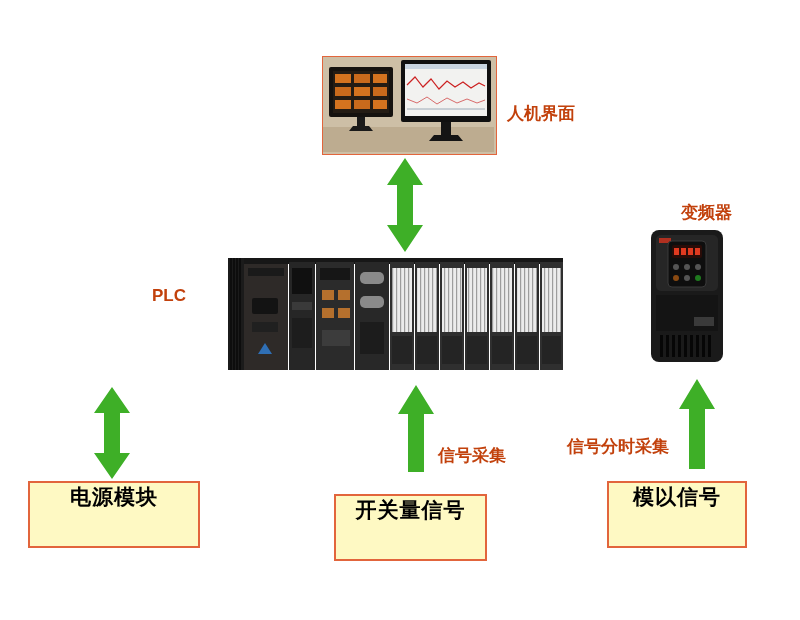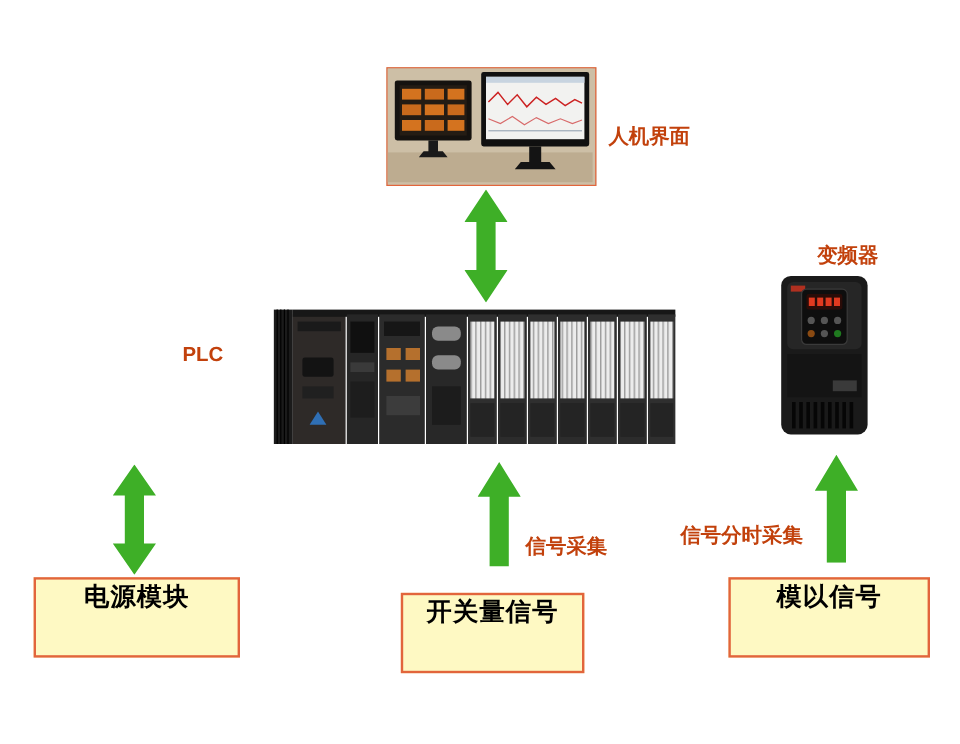--- a/index.html
+++ b/index.html
@@ -49,21 +49,21 @@
     box-sizing: border-box;
   }
   .box span {
     font-size: 21px;
     font-weight: bold;
     color: #000000;
     letter-spacing: 1px;
   }
   .box-power  { left: 28px;  width: 172px; }
   .box-switch { left: 334px; width: 153px; margin-top: 13px; }
-  .box-analog { left: 607px; width: 168px; }
+  .box-analog { left: 607px; width: 140px; }
 </style>
 </head>
 <body>
 
 <div class="canvas">
 
   <figure class="hmi-image">
     <svg width="171" height="95" viewBox="0 0 171 95">
       <rect width="171" height="95" fill="#cdbfa6"></rect>
       <rect y="70" width="171" height="25" fill="#bdac90"></rect>

